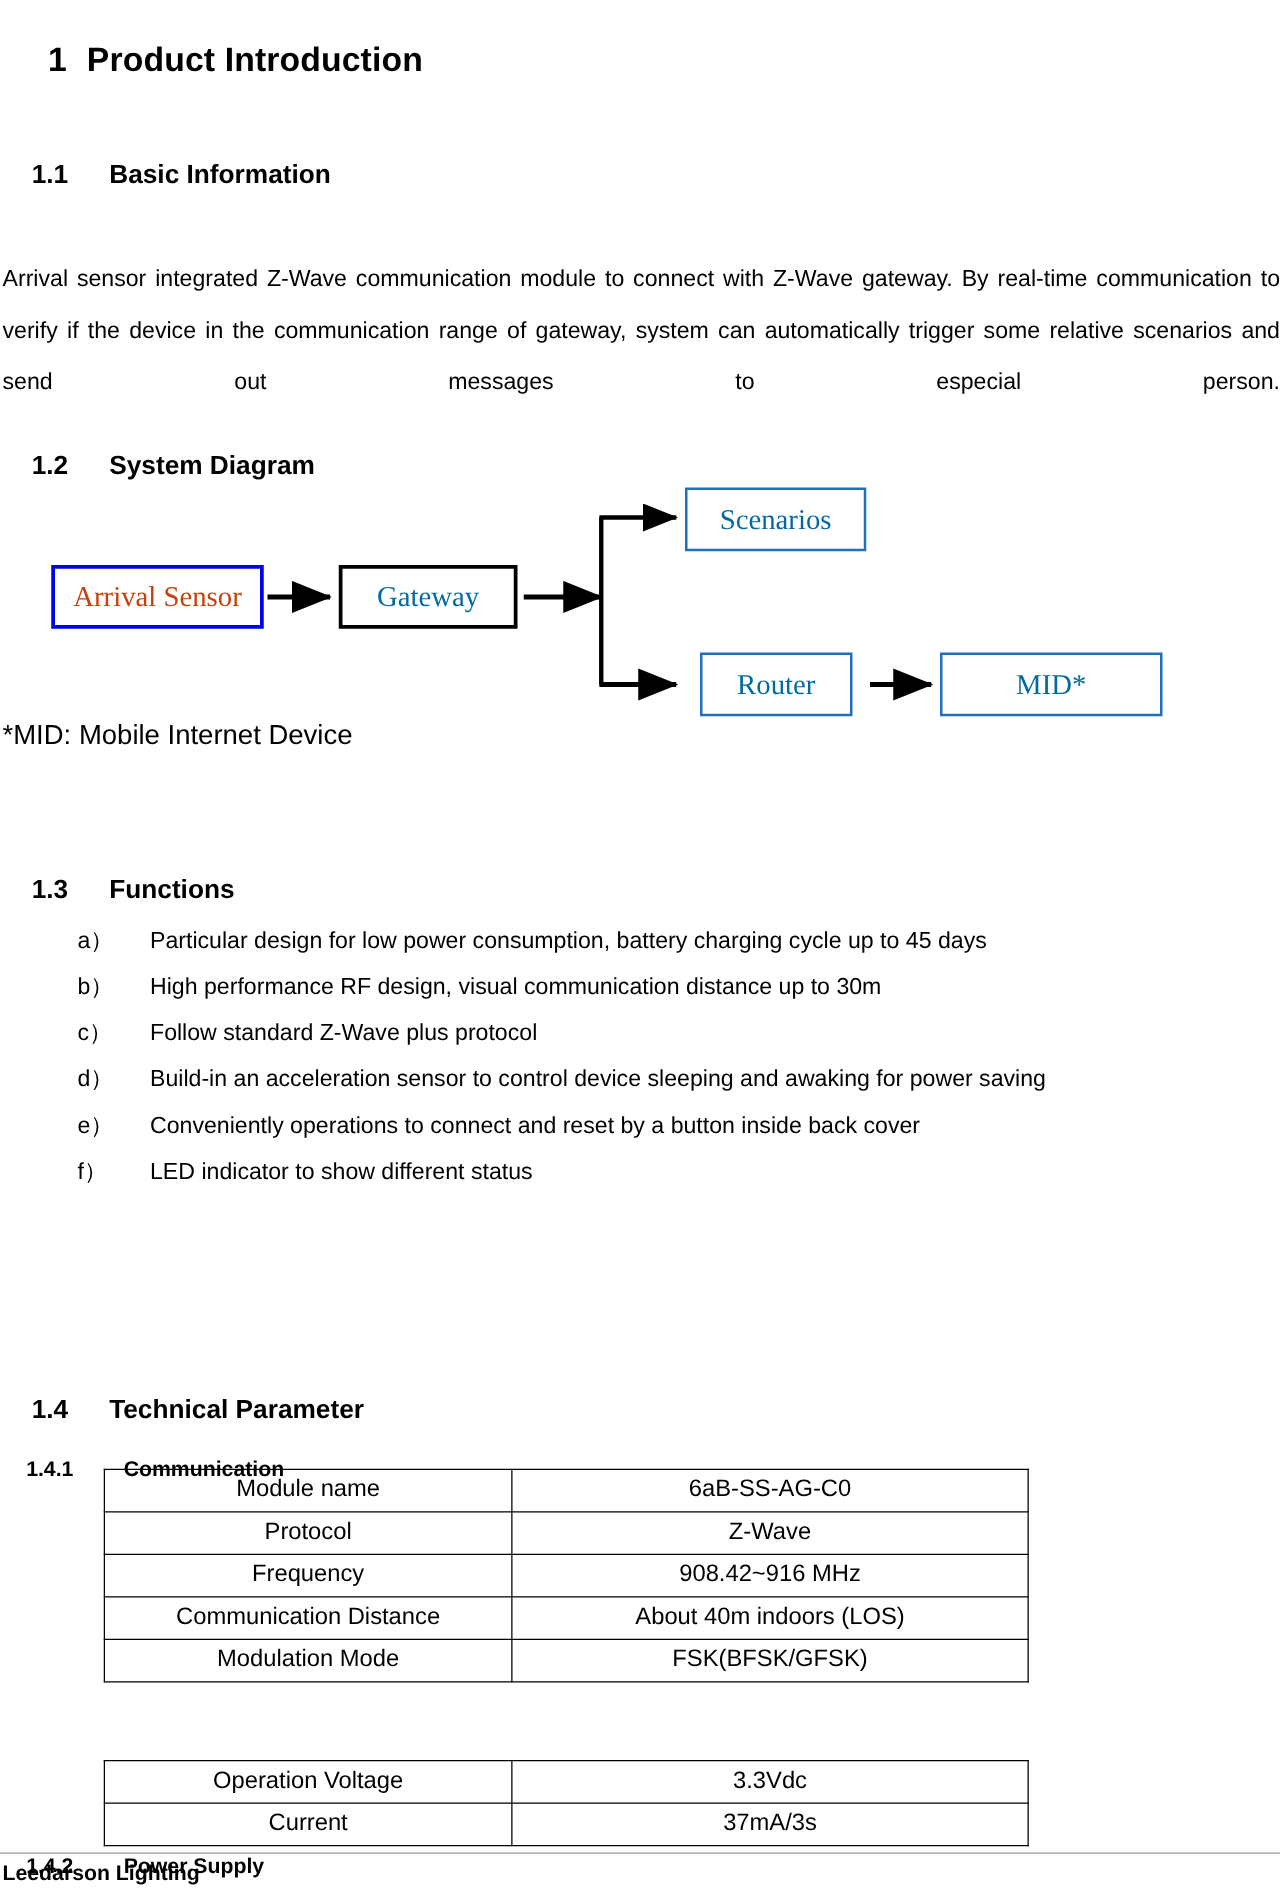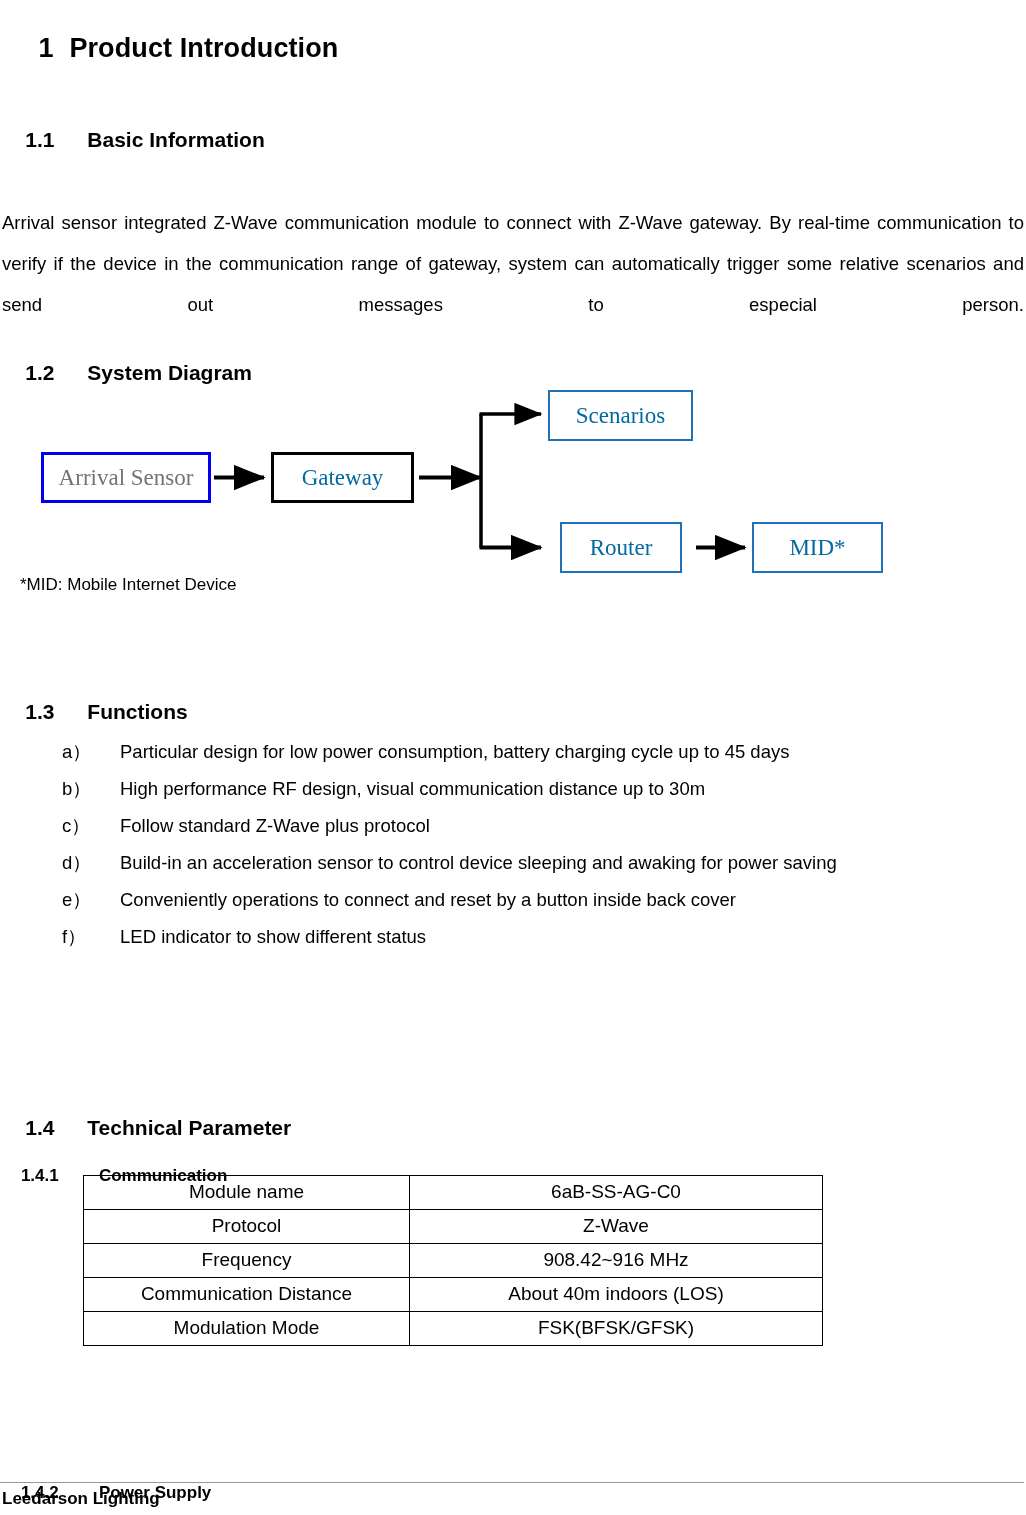--- a/index.html
+++ b/index.html
@@ -92,51 +92,51 @@
     align-items: center;
     justify-content: center;
     font-family: "Liberation Serif", serif;
     font-size: 23px;
     color: #0369a1;
     line-height: 1;
   }
   #box-sensor {
     left: 41px; top: 77px; width: 170px; height: 51px;
     border: 3px solid #0000ee;
-    color: #737373;
+    color: #c2410c;
   }
   #box-gateway {
     left: 271px; top: 77px; width: 143px; height: 51px;
     border: 3px solid #000000;
   }
   #box-scenarios {
     left: 548px; top: 15px; width: 145px; height: 51px;
     border: 2px solid #1f72b8;
   }
   #box-router {
     left: 548px; top: 147px; width: 122px; height: 51px;
     border: 2px solid #1f72b8;
     margin-left: 12px;
   }
   #box-mid {
-    left: 752px; top: 147px; width: 131px; height: 51px;
+    left: 752px; top: 147px; width: 178px; height: 51px;
     border: 2px solid #1f72b8;
   }
   .diagram svg {
     position: absolute;
     left: 0; top: 0;
     width: 1026px;
     height: 215px;
     overflow: visible;
   }
   .note {
     position: absolute;
-    left: 20px;
+    left: 2px;
     top: 575px;
-    font-size: 17px;
+    font-size: 22px;
   }
 
   
   .funcs {
     position: absolute;
     left: 0;
     top: 733px;
     width: 1000px;
     font-size: 18.5px;
     line-height: 37px;
@@ -316,17 +316,29 @@
         <td class="k">Modulation Mode</td>
         <td>FSK(BFSK/GFSK)</td>
       </tr>
     </tbody>
   </table>
 
   <div class="h3" id="h3-power">
     <span class="num">1.4.2</span><span>Power Supply</span>
   </div>
 
+  <table class="spec" id="tbl-power">
+    <tbody>
+      <tr>
+        <td class="k">Operation Voltage</td>
+        <td>3.3Vdc</td>
+      </tr>
+      <tr>
+        <td class="k">Current</td>
+        <td>37mA/3s</td>
+      </tr>
+    </tbody>
+  </table>
 
   <div class="footer-rule"></div>
   <div class="footer-text">Leedarson Lighting</div>
 
 </div>
 
 </body></html>

